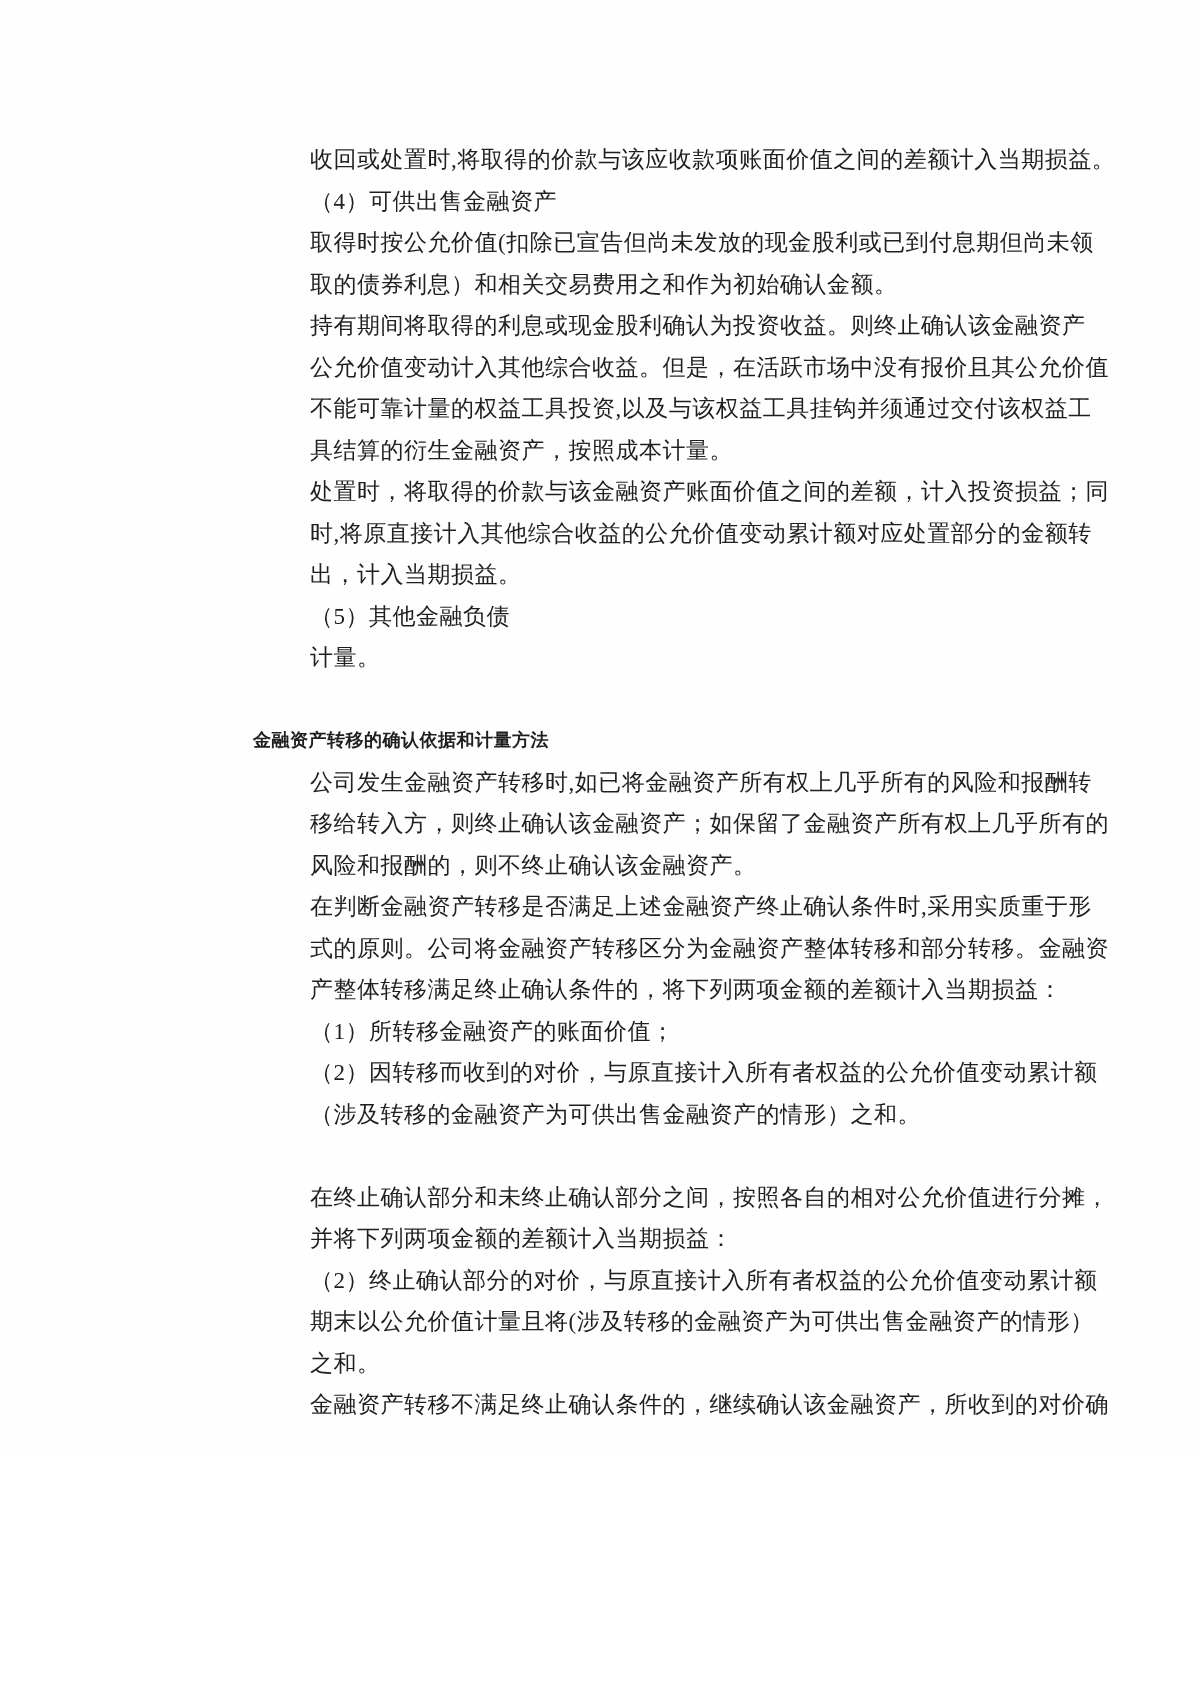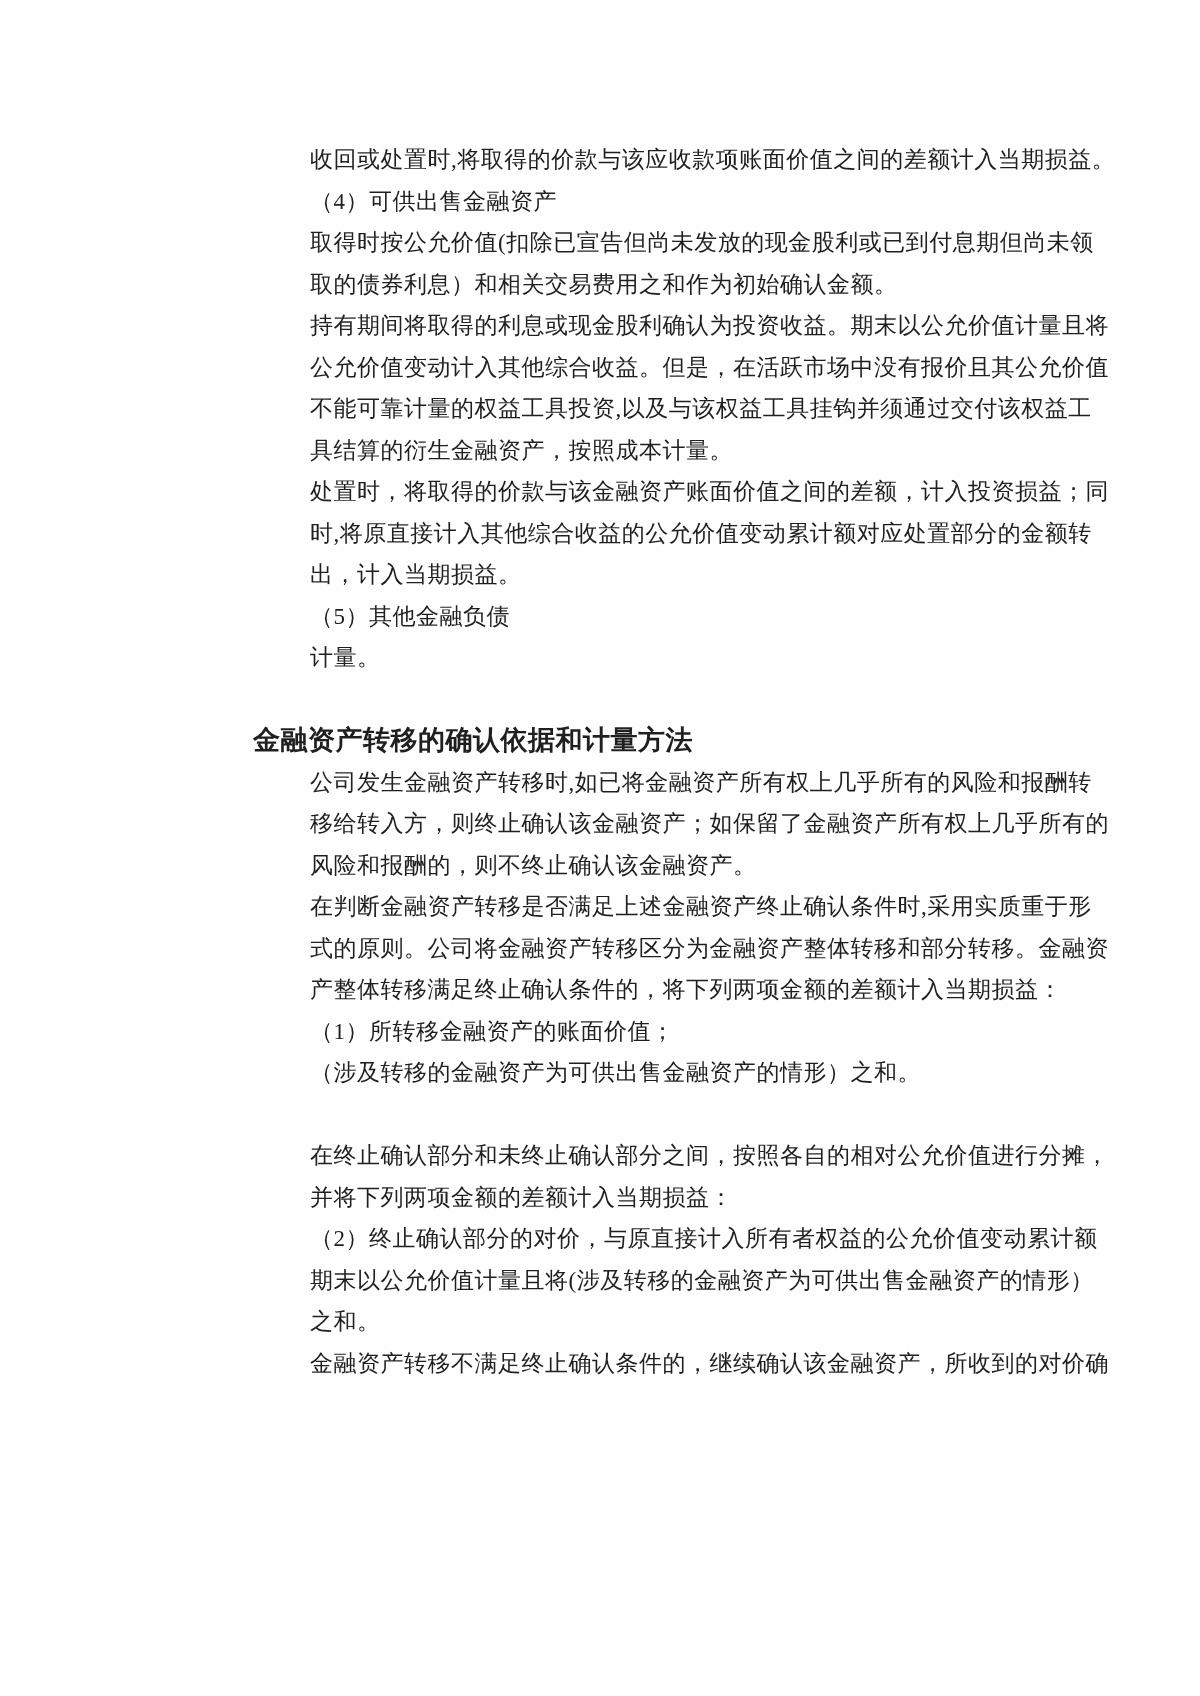--- a/index.html
+++ b/index.html
@@ -23,21 +23,21 @@
     width: 775px;
   }
   .tline {
     font-size: 23px;
     line-height: 41.5px;
     padding-left: 57px;
     white-space: nowrap;
     letter-spacing: 0.5px;
   }
   .theading {
-    font-size: 27px;
+    font-size: 18px;
     line-height: 41.5px;
     font-weight: bold;
     padding-left: 0;
     white-space: nowrap;
     letter-spacing: 0.5px;
   }
   .tgap {
     height: 41.5px;
   }
   .footer {
@@ -53,38 +53,39 @@
 </style>
 </head>
 <body>
 
 <div class="page">
   <div class="content" id="content-root">
       <div class="tline">收回或处置时,将取得的价款与该应收款项账面价值之间的差额计入当期损益。</div>
       <div class="tline">（4）可供出售金融资产</div>
       <div class="tline">取得时按公允价值(扣除已宣告但尚未发放的现金股利或已到付息期但尚未领</div>
       <div class="tline">取的债券利息）和相关交易费用之和作为初始确认金额。</div>
-      <div class="tline">持有期间将取得的利息或现金股利确认为投资收益。期末以公允价值计量且将</div>
+      <div class="tline">持有期间将取得的利息或现金股利确认为投资收益。则终止确认该金融资产</div>
       <div class="tline">公允价值变动计入其他综合收益。但是，在活跃市场中没有报价且其公允价值</div>
       <div class="tline">不能可靠计量的权益工具投资,以及与该权益工具挂钩并须通过交付该权益工</div>
       <div class="tline">具结算的衍生金融资产，按照成本计量。</div>
       <div class="tline">处置时，将取得的价款与该金融资产账面价值之间的差额，计入投资损益；同</div>
       <div class="tline">时,将原直接计入其他综合收益的公允价值变动累计额对应处置部分的金额转</div>
       <div class="tline">出，计入当期损益。</div>
       <div class="tline">（5）其他金融负债</div>
       <div class="tline">计量。</div>
       <div class="tgap"></div>
       <div class="theading">金融资产转移的确认依据和计量方法</div>
       <div class="tline">公司发生金融资产转移时,如已将金融资产所有权上几乎所有的风险和报酬转</div>
       <div class="tline">移给转入方，则终止确认该金融资产；如保留了金融资产所有权上几乎所有的</div>
       <div class="tline">风险和报酬的，则不终止确认该金融资产。</div>
       <div class="tline">在判断金融资产转移是否满足上述金融资产终止确认条件时,采用实质重于形</div>
       <div class="tline">式的原则。公司将金融资产转移区分为金融资产整体转移和部分转移。金融资</div>
       <div class="tline">产整体转移满足终止确认条件的，将下列两项金额的差额计入当期损益：</div>
       <div class="tline">（1）所转移金融资产的账面价值；</div>
+      <div class="tline">（2）因转移而收到的对价，与原直接计入所有者权益的公允价值变动累计额</div>
       <div class="tline">（涉及转移的金融资产为可供出售金融资产的情形）之和。</div>
       <div class="tgap"></div>
       <div class="tline">在终止确认部分和未终止确认部分之间，按照各自的相对公允价值进行分摊，</div>
       <div class="tline">并将下列两项金额的差额计入当期损益：</div>
       <div class="tline">（2）终止确认部分的对价，与原直接计入所有者权益的公允价值变动累计额</div>
       <div class="tline">期末以公允价值计量且将(涉及转移的金融资产为可供出售金融资产的情形）</div>
       <div class="tline">之和。</div>
       <div class="tline">金融资产转移不满足终止确认条件的，继续确认该金融资产，所收到的对价确</div>
     </div>
   <div class="footer">56</div>

